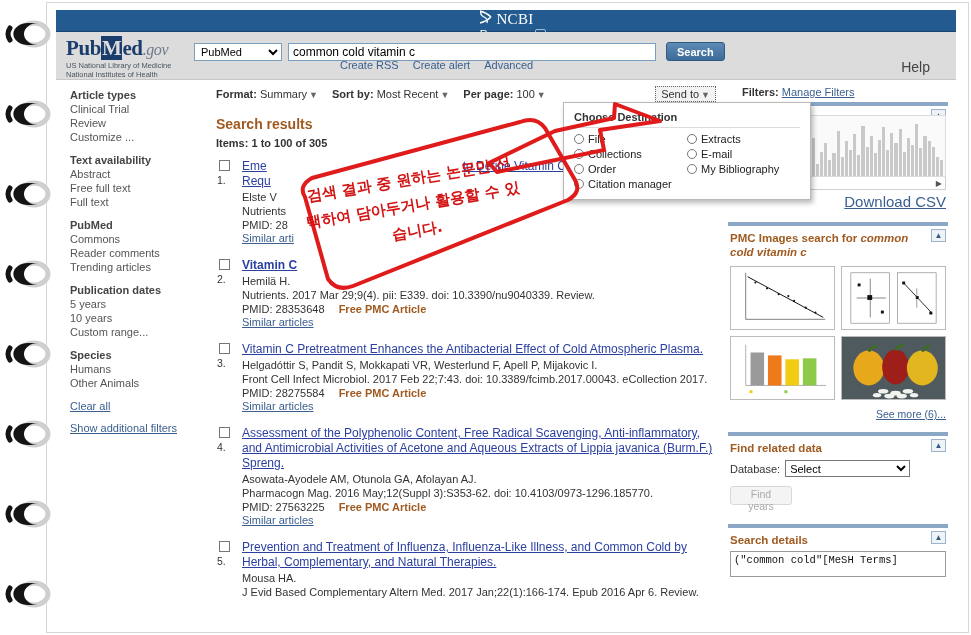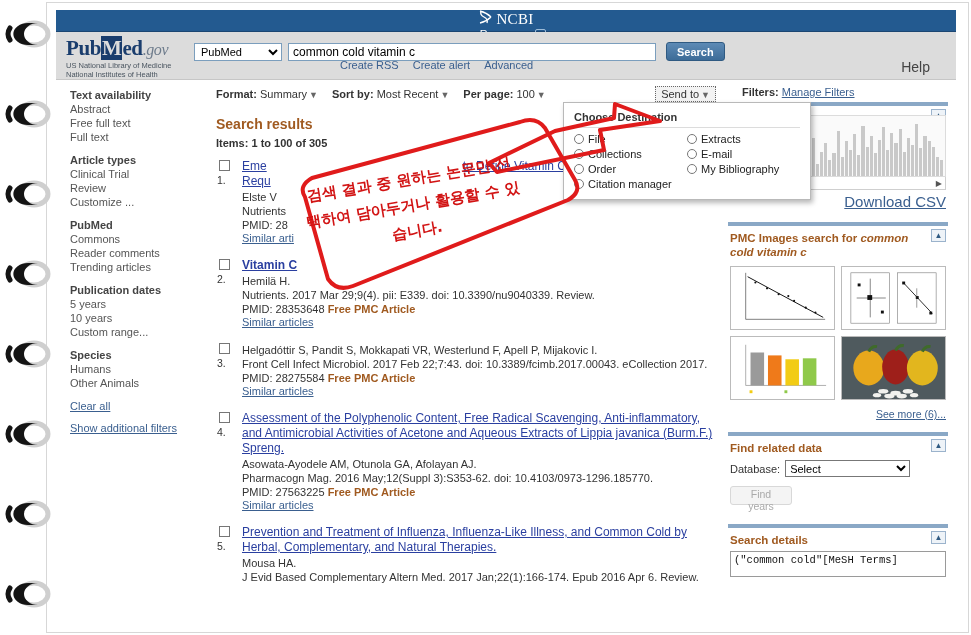--- a/index.html
+++ b/index.html
@@ -143,21 +143,21 @@
   }
   .r-num { font-size:10.5px; color:#333; margin-top:3px; margin-left:1px;}
   .r-body { flex:1; }
   .r-title {
     color:#2a3fa0; font-size:12px; line-height:15px;
     text-decoration:underline; cursor:pointer; display:block;
   }
   .r-auth { font-size:11px; color:#333; line-height:14px; margin-top:1px;}
   .r-src  { font-size:11px; color:#333; line-height:14px;}
   .r-meta { font-size:11px; color:#333; line-height:14px;}
-  .r-free { color:#a05a20; font-weight:bold; margin-left:0;}
+  .r-free { color:#a05a20; font-weight:bold; margin-left:11px;}
   .r-sim  { font-size:11px; color:#3a5f8f; text-decoration:underline; cursor:pointer;}
 
   
   .panel { margin-bottom:12px; }
   .panel-top { height:4px; background:#8aa8c6; }
   .panel-in { border:0; padding:5px 2px 0 2px; position:relative;}
   .panel-head { font-weight:bold; color:#a05a20; font-size:11.5px; line-height:14px; padding-right:20px;}
   .panel-head i { font-style:italic; }
   .collapse-btn {
     position:absolute; right:2px; top:3px; width:15px; height:13px;
@@ -311,30 +311,30 @@
       <span>Create alert</span>
       <span>Advanced</span>
     </div>
     <div id="help-link">Help</div>
   </div>
 
   <div id="body-cols">
 
     <div id="col-left">
       <div class="f-group">
+        <div class="f-head">Article types</div>
+        <div class="f-item">Clinical Trial</div>
+        <div class="f-item">Review</div>
+        <div class="f-item">Customize ...</div>
+      </div>
+      <div class="f-group">
         <div class="f-head">Text availability</div>
         <div class="f-item">Abstract</div>
         <div class="f-item">Free full text</div>
         <div class="f-item">Full text</div>
-      </div>
-      <div class="f-group">
-        <div class="f-head">Article types</div>
-        <div class="f-item">Clinical Trial</div>
-        <div class="f-item">Review</div>
-        <div class="f-item">Customize ...</div>
       </div>
       <div class="f-group">
         <div class="f-head">PubMed</div>
         <div class="f-item">Commons</div>
         <div class="f-item">Reader comments</div>
         <div class="f-item">Trending articles</div>
       </div>
       <div class="f-group">
         <div class="f-head">Publication dates</div>
         <div class="f-item">5 years</div>
@@ -440,20 +440,21 @@
           <div class="r-sim">Similar articles</div>
         </div>
       </div>
 
       <div class="result">
         <div class="r-left">
           <span class="r-check"></span>
           <div class="r-num">3.</div>
         </div>
         <div class="r-body">
+          <span class="r-title">Vitamin C Pretreatment Enhances the Antibacterial Effect of Cold Atmospheric Plasma.</span>
           <div class="r-auth">Helgadóttir S, Pandit S, Mokkapati VR, Westerlund F, Apell P, Mijakovic I.</div>
           <div class="r-src">Front Cell Infect Microbiol. 2017 Feb 22;7:43. doi: 10.3389/fcimb.2017.00043. eCollection 2017.</div>
           <div class="r-meta">
             <span>PMID: 28275584</span>
             <span class="r-free">Free PMC Article</span>
           </div>
           <div class="r-sim">Similar articles</div>
         </div>
       </div>
 

